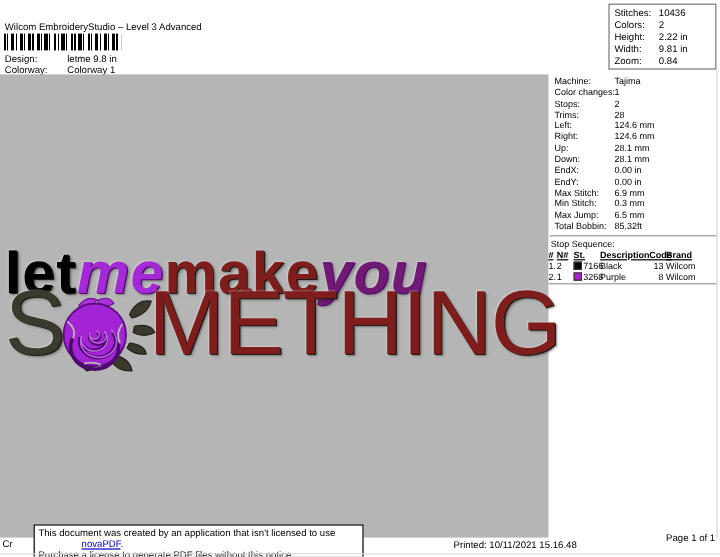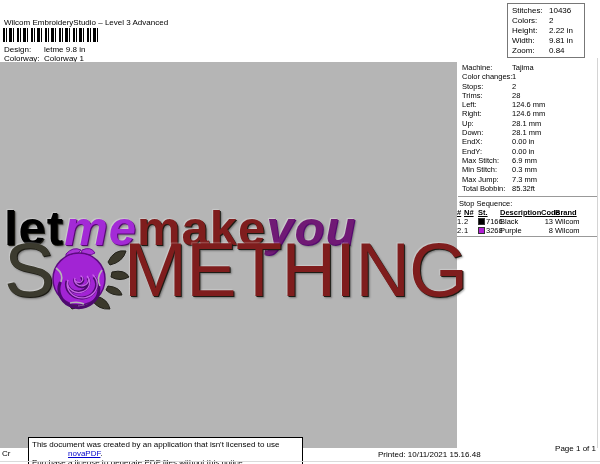--- a/index.html
+++ b/index.html
@@ -5,25 +5,25 @@
   html,body{margin:0;padding:0;background:#fff;}
   .page{position:relative;width:600px;height:464px;background:#fff;overflow:hidden;
         font-family:"Liberation Sans",sans-serif;color:#000;}
 
   
   .title{position:absolute;left:4px;top:2px;font-size:12px;font-weight:bold;white-space:nowrap;}
   .subtitle{position:absolute;left:4px;top:18px;font-size:8px;white-space:nowrap;}
   .barcode{position:absolute;left:3px;top:28px;width:98px;height:14px;
     background:repeating-linear-gradient(90deg,#000 0 2px,#fff 2px 3px,#000 3px 4px,#fff 4px 6px,#000 6px 9px,#fff 9px 10px,#000 10px 11px,#fff 11px 14px);}
   .meta-row{position:absolute;left:4px;font-size:8px;white-space:nowrap;}
-  .meta-row .lbl{display:inline-block;width:40px;}
+  .meta-row .lbl{display:inline-block;width:52px;}
   .row-design{top:45px;} .row-colorway{top:54px;}
 
   
-  .summary-box{position:absolute;left:507px;top:3px;width:78px;height:55px;border:1px solid #777;
+  .summary-box{position:absolute;left:507px;top:3px;width:90px;height:55px;border:1px solid #777;
     box-sizing:border-box;font-size:8px;padding:2px 0 0 4px;background:#fff;}
   .summary-row{height:10px;line-height:10px;white-space:nowrap;}
   .summary-row .lbl{display:inline-block;width:37px;}
 
   
   .canvas{position:absolute;left:0;top:62px;width:457px;height:386px;background:#b5b5b5;}
   .line1{position:absolute;left:4px;top:142px;font-size:49px;line-height:48px;font-weight:bold;
          letter-spacing:1px;white-space:nowrap;}
   .stitch-dark{text-shadow:1px 1px 0 #1d1c15,2px 2px 2px rgba(0,0,0,.35),-1px -1px 1px rgba(255,255,255,.28);}
   .stitch-purple{text-shadow:1px 1px 0 #55096f,2px 2px 2px rgba(0,0,0,.3),-1px -1px 1px rgba(255,255,255,.3);}
@@ -113,21 +113,21 @@
     <div class="machine-row"><span class="lbl">Stops:</span><span>2</span></div>
     <div class="machine-row"><span class="lbl">Trims:</span><span>28</span></div>
     <div class="machine-row"><span class="lbl">Left:</span><span>124.6 mm</span></div>
     <div class="machine-row"><span class="lbl">Right:</span><span>124.6 mm</span></div>
     <div class="machine-row"><span class="lbl">Up:</span><span>28.1 mm</span></div>
     <div class="machine-row"><span class="lbl">Down:</span><span>28.1 mm</span></div>
     <div class="machine-row"><span class="lbl">EndX:</span><span>0.00 in</span></div>
     <div class="machine-row"><span class="lbl">EndY:</span><span>0.00 in</span></div>
     <div class="machine-row"><span class="lbl">Max Stitch:</span><span>6.9 mm</span></div>
     <div class="machine-row"><span class="lbl">Min Stitch:</span><span>0.3 mm</span></div>
-    <div class="machine-row"><span class="lbl">Max Jump:</span><span>7.3 mm</span></div>
+    <div class="machine-row"><span class="lbl">Max Jump:</span><span>6.5 mm</span></div>
     <div class="machine-row"><span class="lbl">Total Bobbin:</span><span>85.32ft</span></div>
   </div>
 
   <div class="panel-sep"></div>
   <div class="stopseq-title">Stop Sequence:</div>
 
   <div class="stopseq">
     <div class="seq-grid">
       <div class="seq-head">#</div>
       <div class="seq-head">N#</div>

